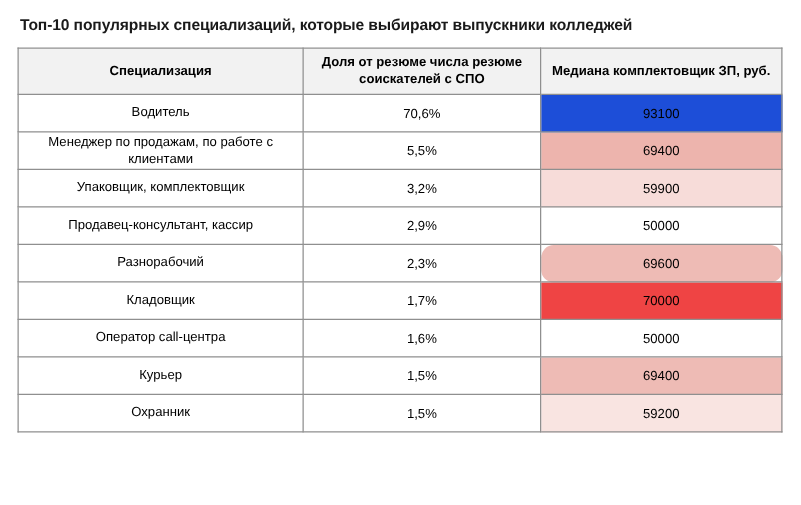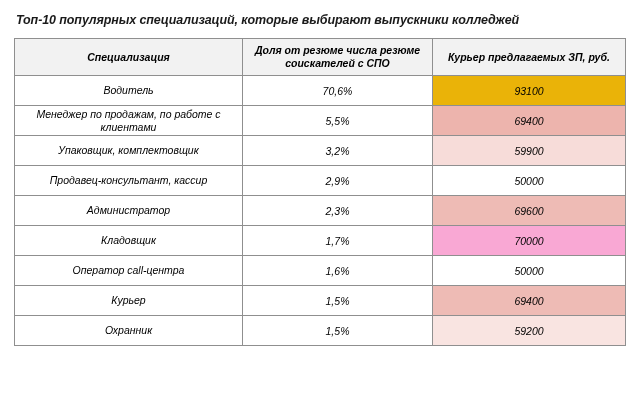--- a/index.html
+++ b/index.html
@@ -13,21 +13,20 @@
     font-family: "Liberation Sans", sans-serif;
     color: #000000;
     overflow: hidden;
   }
   .page {
     position: relative;
     width: 641px;
     height: 336px;
     box-sizing: border-box;
     padding: 12px 14px 0 14px;
-    font-style: italic;
   }
   .title {
     font-size: 12.5px;
     font-weight: bold;
     color: #1a1a1a;
     line-height: 1.3;
     margin: 0 0 10px 2px;
     letter-spacing: -0.1px;
   }
   table.data {
@@ -80,53 +79,53 @@
   <table class="data">
     <colgroup>
       <col class="col-spec">
       <col class="col-share">
       <col class="col-salary">
     </colgroup>
     <thead>
       <tr>
         <th>Специализация</th>
         <th>Доля от резюме числа резюме соискателей с СПО</th>
-        <th>Курьер предлагаемых ЗП, руб.</th>
+        <th>Медиана комплектовщик ЗП, руб.</th>
       </tr>
     </thead>
     <tbody>
       <tr>
         <td class="cell-spec">Водитель</td>
         <td class="cell-share">70,6%</td>
-        <td class="cell-salary" style="background-color: #eab308;">93100</td>
+        <td class="cell-salary" style="background-color: #1d4ed8;">93100</td>
       </tr>
       <tr>
         <td class="cell-spec">Менеджер по продажам, по работе с клиентами</td>
         <td class="cell-share">5,5%</td>
         <td class="cell-salary" style="background-color: rgb(237, 180, 173);">69400</td>
       </tr>
       <tr>
         <td class="cell-spec">Упаковщик, комплектовщик</td>
         <td class="cell-share">3,2%</td>
         <td class="cell-salary" style="background-color: rgb(247, 220, 217); margin-left: 20px;">59900</td>
       </tr>
       <tr>
         <td class="cell-spec">Продавец-консультант, кассир</td>
         <td class="cell-share">2,9%</td>
         <td class="cell-salary" style="background-color: rgb(255, 255, 255);">50000</td>
       </tr>
       <tr>
-        <td class="cell-spec">Администратор</td>
+        <td class="cell-spec">Разнорабочий</td>
         <td class="cell-share">2,3%</td>
-        <td class="cell-salary" style="background-color: rgb(238, 187, 181);">69600</td>
+        <td class="cell-salary" style="background-color: rgb(238, 187, 181); border-radius: 10px;">69600</td>
       </tr>
       <tr>
         <td class="cell-spec">Кладовщик</td>
         <td class="cell-share">1,7%</td>
-        <td class="cell-salary" style="background-color: #f9a8d4;">70000</td>
+        <td class="cell-salary" style="background-color: #ef4444;">70000</td>
       </tr>
       <tr>
         <td class="cell-spec">Оператор call-центра</td>
         <td class="cell-share">1,6%</td>
         <td class="cell-salary" style="background-color: rgb(255, 255, 255);">50000</td>
       </tr>
       <tr>
         <td class="cell-spec">Курьер</td>
         <td class="cell-share">1,5%</td>
         <td class="cell-salary" style="background-color: rgb(238, 187, 181);">69400</td>

